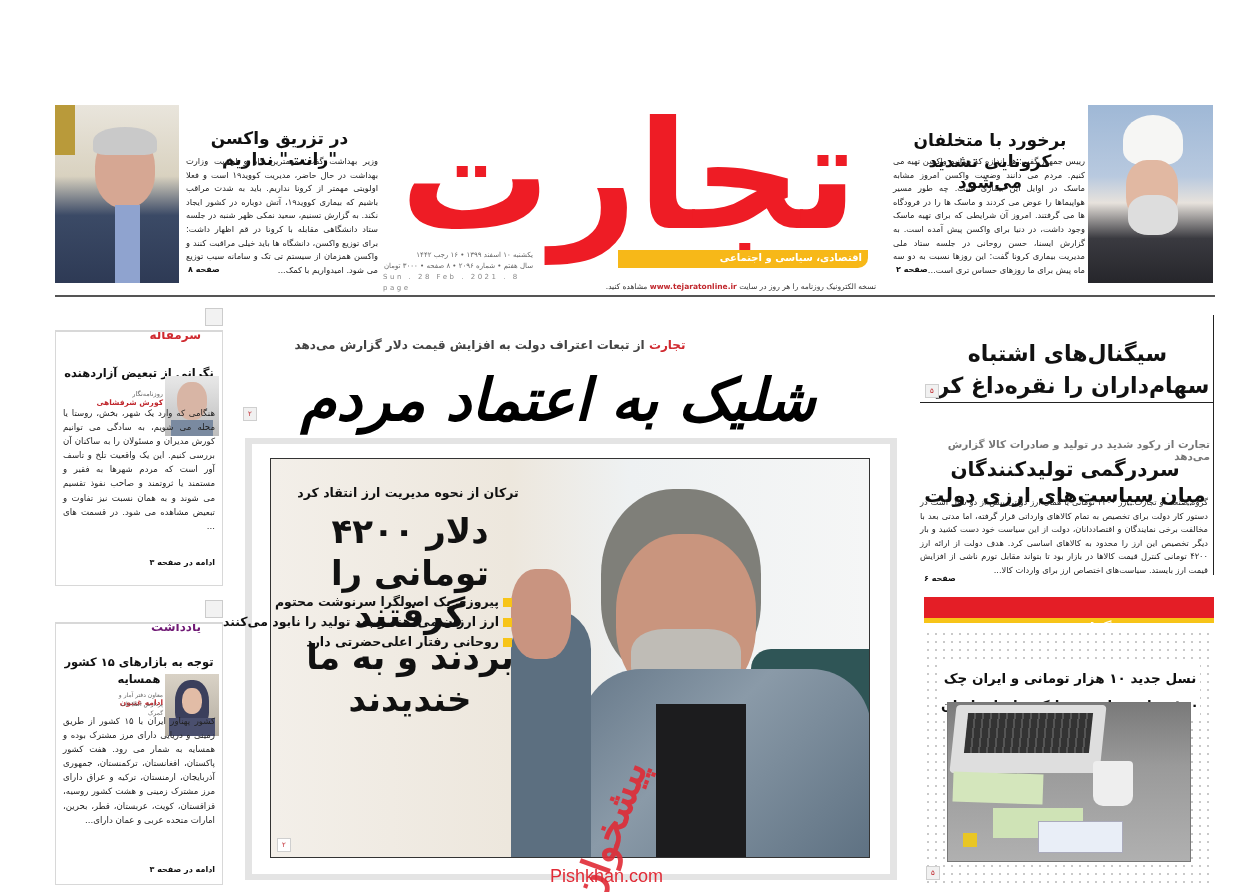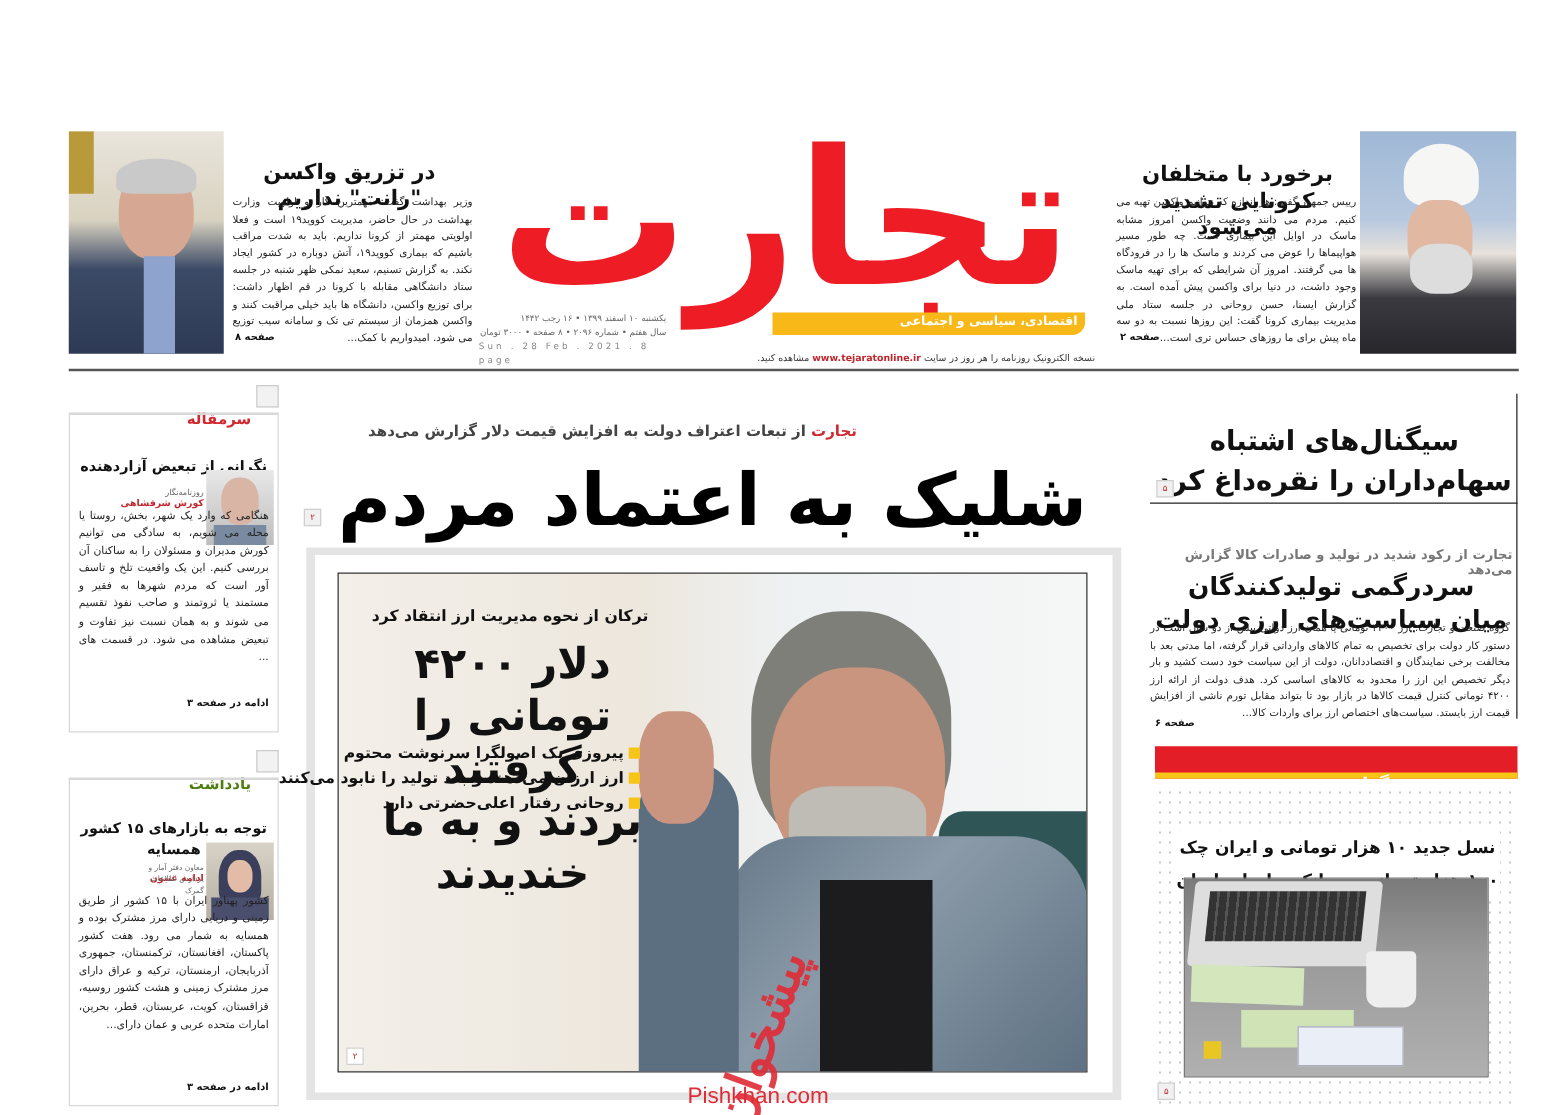--- a/index.html
+++ b/index.html
@@ -84,39 +84,39 @@
     <div style="position:absolute;left:6px;top:44px;width:42px;height:16px;background:#7a8aa0;"></div>
   </div>
   <div class="abs bold" style="right:60px;top:70px;font-size:7.5px;color:#c0272d;">کورش شرفشاهی</div>
   <div class="abs" style="right:60px;top:82px;font-size:6.5px;color:#666;">روزنامه‌نگار</div>
   <div class="abs body-text" style="left:8px;top:98px;width:152px;font-size:8.6px;line-height:14.1px;">هنگامی که وارد یک شهر، بخش، روستا یا محله می شویم، به سادگی می توانیم کورش مدیران و مسئولان را به ساکنان آن بررسی کنیم. این یک واقعیت تلخ و تاسف آور است که مردم شهرها به فقیر و مستمند یا ثروتمند و صاحب نفوذ تقسیم می شوند و به همان نسبت نیز تفاوت و تبعیض مشاهده می شود. در قسمت های ...</div>
   <div class="abs page-ref" style="right:8px;top:250px;">ادامه در صفحه ۳</div>
 </div>
 
 <div class="abs" style="left:55px;top:600px;width:168px;height:285px;">
   <div class="abs" style="right:0;top:0;width:18px;height:18px;border:1px solid #ccc;background:#f2f2f2;"></div>
-  <div class="abs bold" style="right:22px;top:0;font-size:12px;color:#4d7c0f;">یادداشت</div>
+  <div class="abs bold" style="right:22px;top:0;font-size:12px;color:#701a75;">یادداشت</div>
   <div class="abs" style="left:0;top:22px;width:168px;height:263px;border:1px solid #d8d8d8;border-top:2px solid #d8d8d8;"></div>
   <div class="abs bold" style="right:8px;top:34px;width:152px;text-align:center;font-size:11.5px;line-height:17px;">توجه به بازارهای ۱۵ کشور همسایه</div>
   <div class="abs photo" style="left:110px;top:74px;width:54px;height:62px;background:linear-gradient(180deg,#d9d2c6,#b5aea2);">
     <div style="position:absolute;left:10px;top:6px;width:34px;height:46px;border-radius:45% 45% 30% 30%;background:#3b3f5c;"></div>
     <div style="position:absolute;left:17px;top:14px;width:20px;height:26px;border-radius:45%;background:#e2bca6;"></div>
     <div style="position:absolute;left:4px;top:44px;width:46px;height:18px;background:#4a4f6e;"></div>
   </div>
   <div class="abs bold" style="right:60px;top:78px;font-size:7.5px;color:#c0272d;">ادامه غنیون</div>
   <div class="abs" style="right:60px;top:90px;width:58px;font-size:6px;line-height:9px;color:#666;text-align:right;">معاون دفتر آمار و پردازش اطلاعات گمرک</div>
   <div class="abs body-text" style="left:8px;top:114px;width:152px;font-size:8.6px;line-height:14.1px;">کشور پهناور ایران با ۱۵ کشور از طریق زمینی و دریایی دارای مرز مشترک بوده و همسایه به شمار می رود. هفت کشور پاکستان، افغانستان، ترکمنستان، جمهوری آذربایجان، ارمنستان، ترکیه و عراق دارای مرز مشترک زمینی و هشت کشور روسیه، قزاقستان، کویت، عربستان، قطر، بحرین، امارات متحده عربی و عمان دارای...</div>
   <div class="abs page-ref" style="right:8px;top:265px;">ادامه در صفحه ۳</div>
 </div>
 
 <div class="abs bold" style="left:240px;top:318px;width:500px;text-align:center;font-size:12px;color:#444;">
   <span style="color:#d02a30;">تجارت</span>
   <span>از تبعات اعتراف دولت به افزایش قیمت دلار گزارش می‌دهد</span>
 </div>
-<div class="abs bold" style="left:270px;top:340px;width:600px;text-align:center;font-size:58px;line-height:80px;letter-spacing:-2px;color:#000;">شلیک به اعتماد مردم</div>
+<div class="abs bold" style="left:258px;top:340px;width:600px;text-align:center;font-size:58px;line-height:80px;letter-spacing:-2px;color:#000;font-style:italic;">شلیک به اعتماد مردم</div>
 <div class="abs pgbox" style="left:243px;top:407px;">۲</div>
 
 <div class="abs gray-frame" style="left:245px;top:438px;width:652px;height:442px;"></div>
 <div class="abs" style="left:252px;top:444px;width:638px;height:430px;background:#fff;"></div>
 <div class="abs photo" style="left:270px;top:458px;width:600px;height:400px;border:1px solid #333;background:linear-gradient(90deg,#f3efe9 0%,#ede7dd 40%,#eef1f2 60%,#f5f6f6 100%);">
   <div style="position:absolute;left:480px;top:190px;width:120px;height:120px;background:#2f5556;border-radius:20px 0 0 0;"></div>
   <div style="position:absolute;left:330px;top:30px;width:160px;height:190px;border-radius:45% 45% 40% 40%;background:#7f7f79;"></div>
   <div style="position:absolute;left:345px;top:75px;width:140px;height:170px;border-radius:45%;background:#c9957e;"></div>
   <div style="position:absolute;left:360px;top:170px;width:110px;height:75px;border-radius:30% 30% 50% 50%;background:#bfbcb6;"></div>
   <div style="position:absolute;left:310px;top:210px;width:290px;height:190px;background:linear-gradient(135deg,#67798a,#8a9aa8 40%,#5e7182);border-radius:60px 60px 0 0;"></div>

